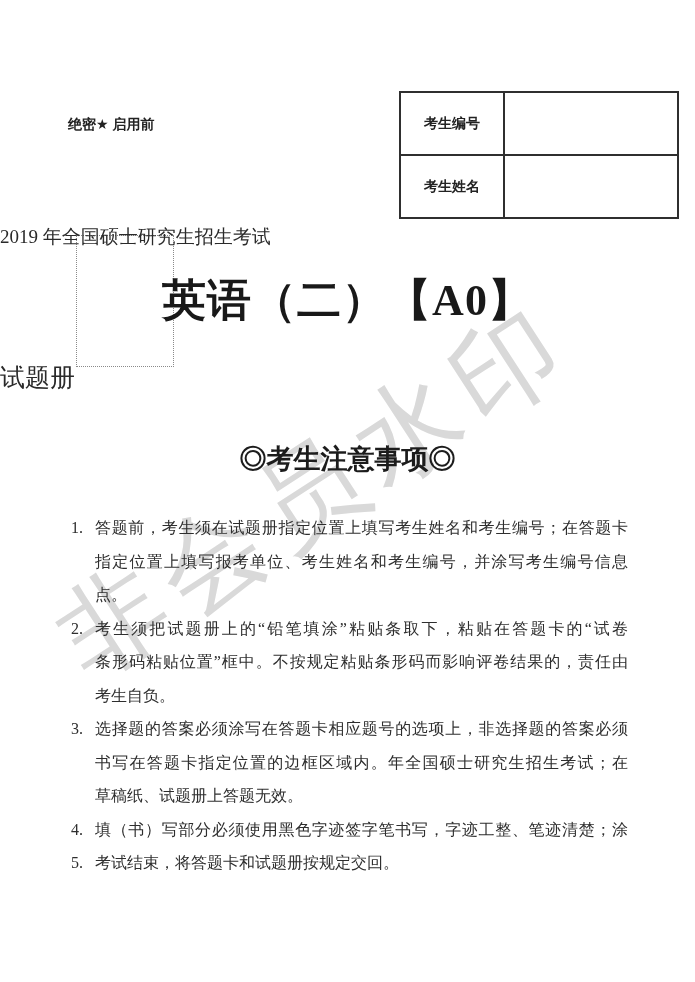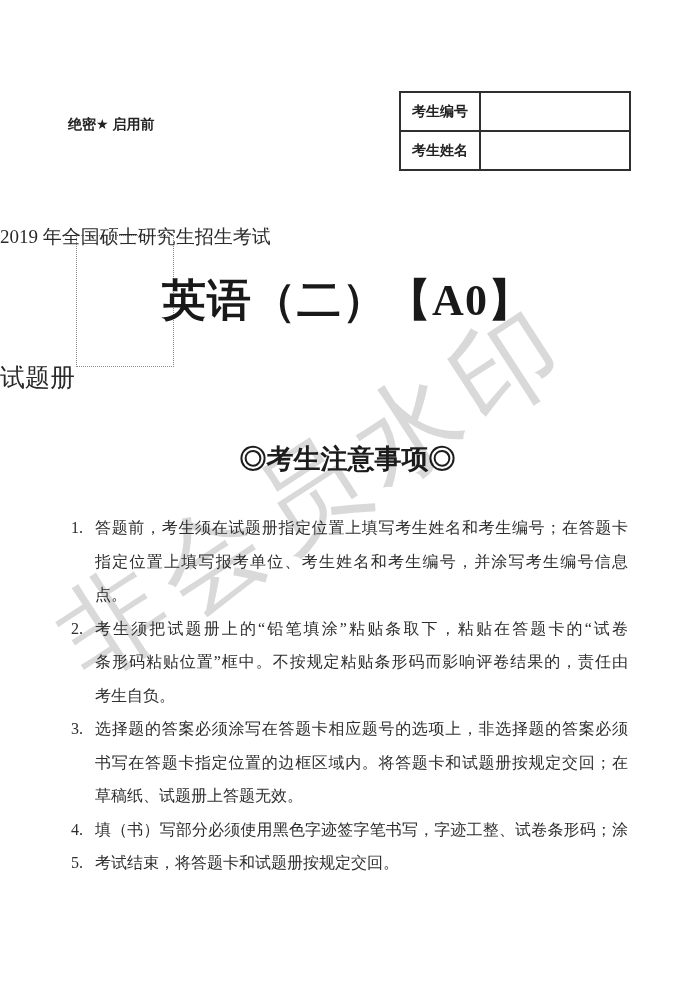--- a/index.html
+++ b/index.html
@@ -41,21 +41,21 @@
   
   .candidate-table {
     position: absolute;
     left: 399px;
     top: 91px;
     border-collapse: collapse;
   }
   .candidate-table td {
     border: 2px solid #2f2f2f;
     height: 37px;
-    padding: 0;
+    padding: 12px;
   }
   .candidate-table td.label {
     width: 78px;
     text-align: center;
     font-family: "Liberation Sans", "DejaVu Sans", sans-serif;
     font-weight: 700;
     font-size: 14px;
     color: #222222;
   }
   .candidate-table td.value { width: 148px; background: #ffffff; }
@@ -173,26 +173,26 @@
         </li>
         <li class="notice-item">
           <span class="notice-num">2.</span>
           <div class="line just">考生须把试题册上的“铅笔填涂”粘贴条取下，粘贴在答题卡的“试卷</div>
           <div class="line just">条形码粘贴位置”框中。不按规定粘贴条形码而影响评卷结果的，责任由</div>
           <div class="line">考生自负。</div>
         </li>
         <li class="notice-item">
           <span class="notice-num">3.</span>
           <div class="line just">选择题的答案必须涂写在答题卡相应题号的选项上，非选择题的答案必须</div>
-          <div class="line just">书写在答题卡指定位置的边框区域内。将答题卡和试题册按规定交回；在</div>
+          <div class="line just">书写在答题卡指定位置的边框区域内。年全国硕士研究生招生考试；在</div>
           <div class="line">草稿纸、试题册上答题无效。</div>
         </li>
         <li class="notice-item">
           <span class="notice-num">4.</span>
-          <div class="line just">填（书）写部分必须使用黑色字迹签字笔书写，字迹工整、试卷条形码；涂</div>
+          <div class="line just">填（书）写部分必须使用黑色字迹签字笔书写，字迹工整、笔迹清楚；涂</div>
         </li>
         <li class="notice-item">
           <span class="notice-num">5.</span>
           <div class="line">考试结束，将答题卡和试题册按规定交回。</div>
         </li>
       </ol>
 
   </div>
 </div>
 

